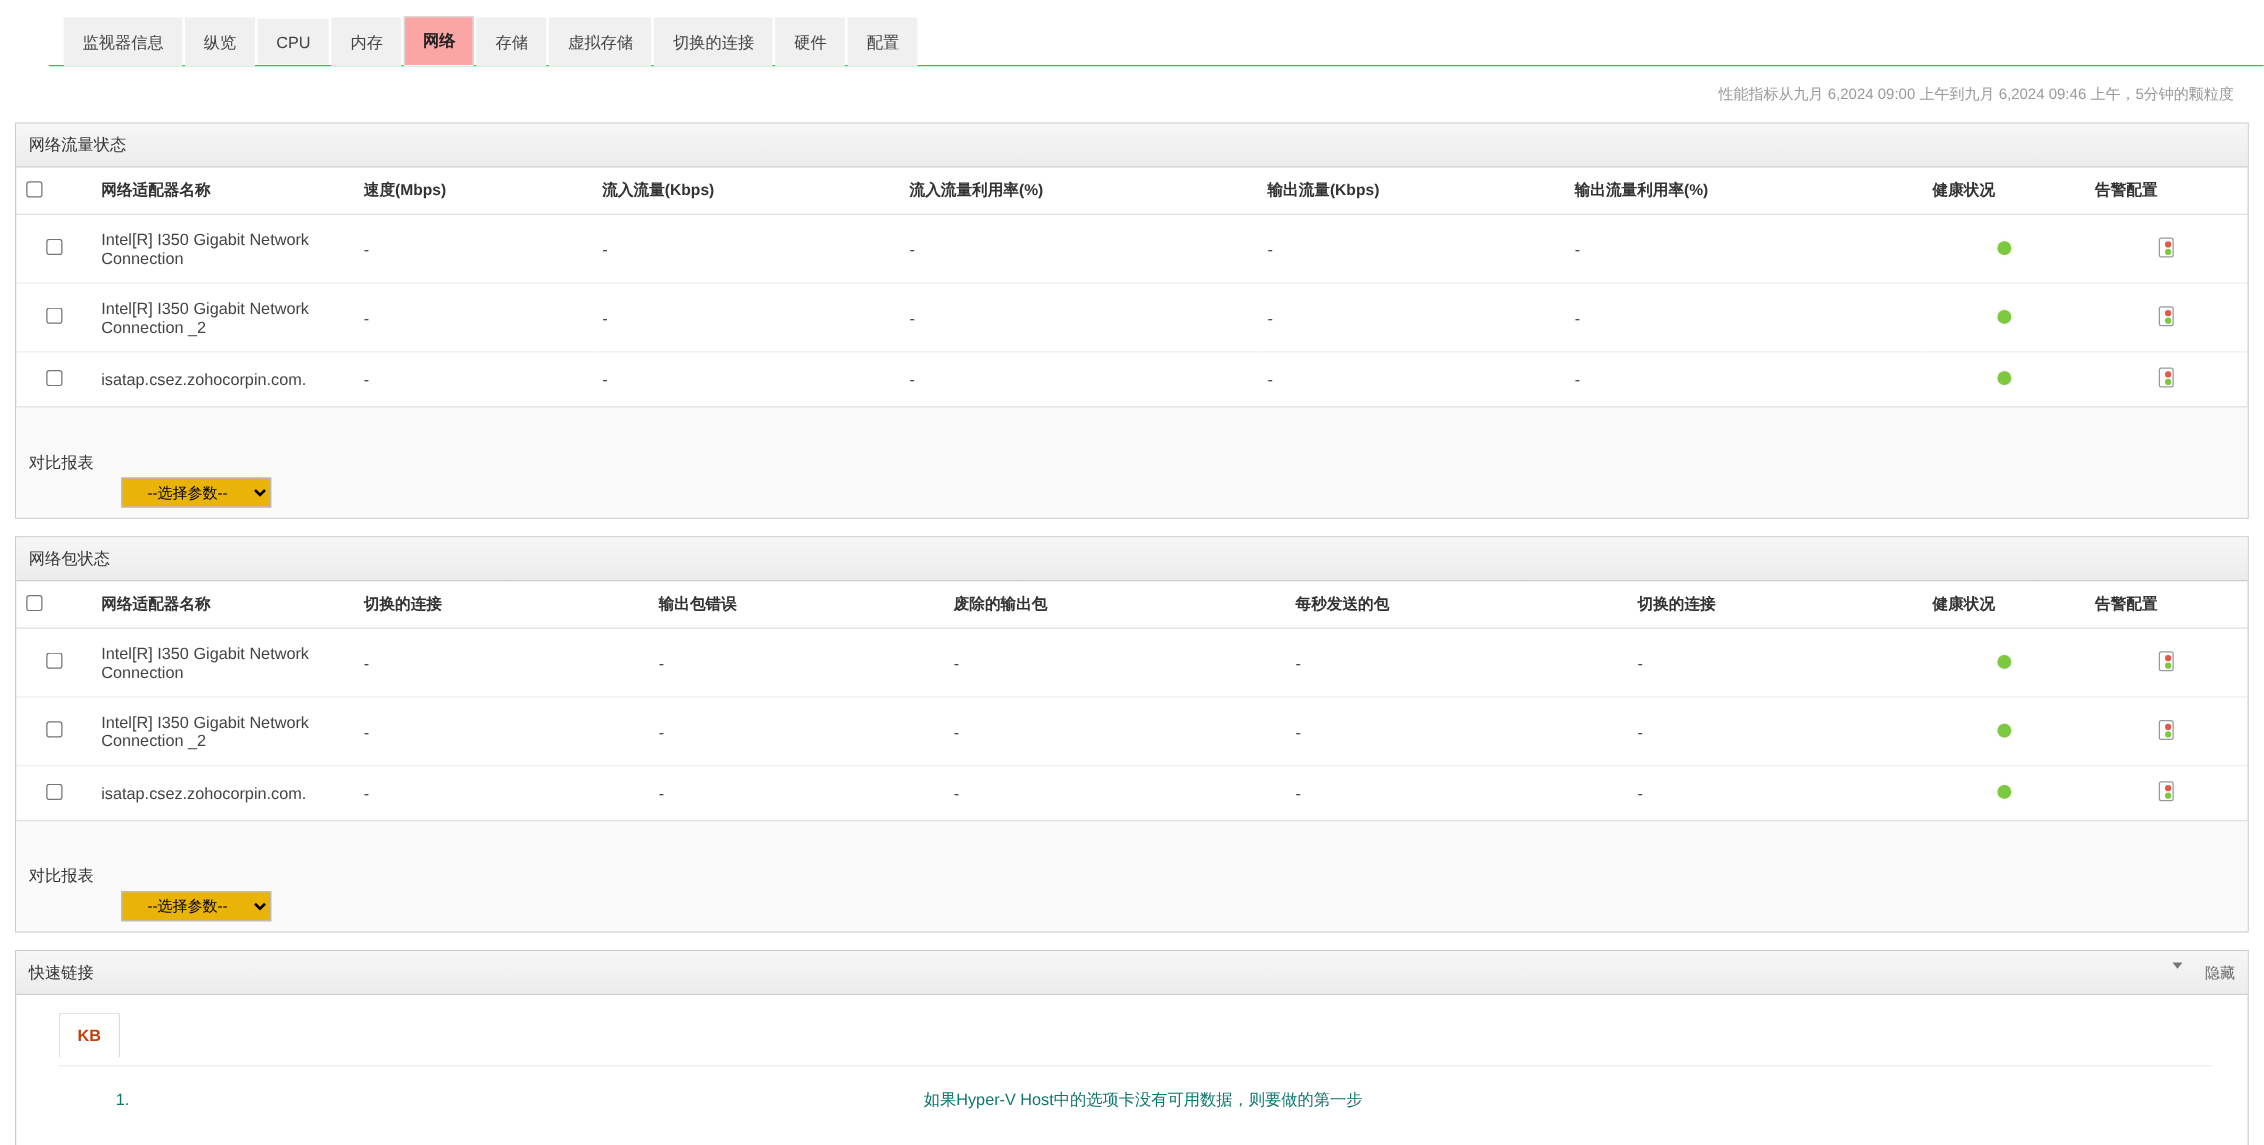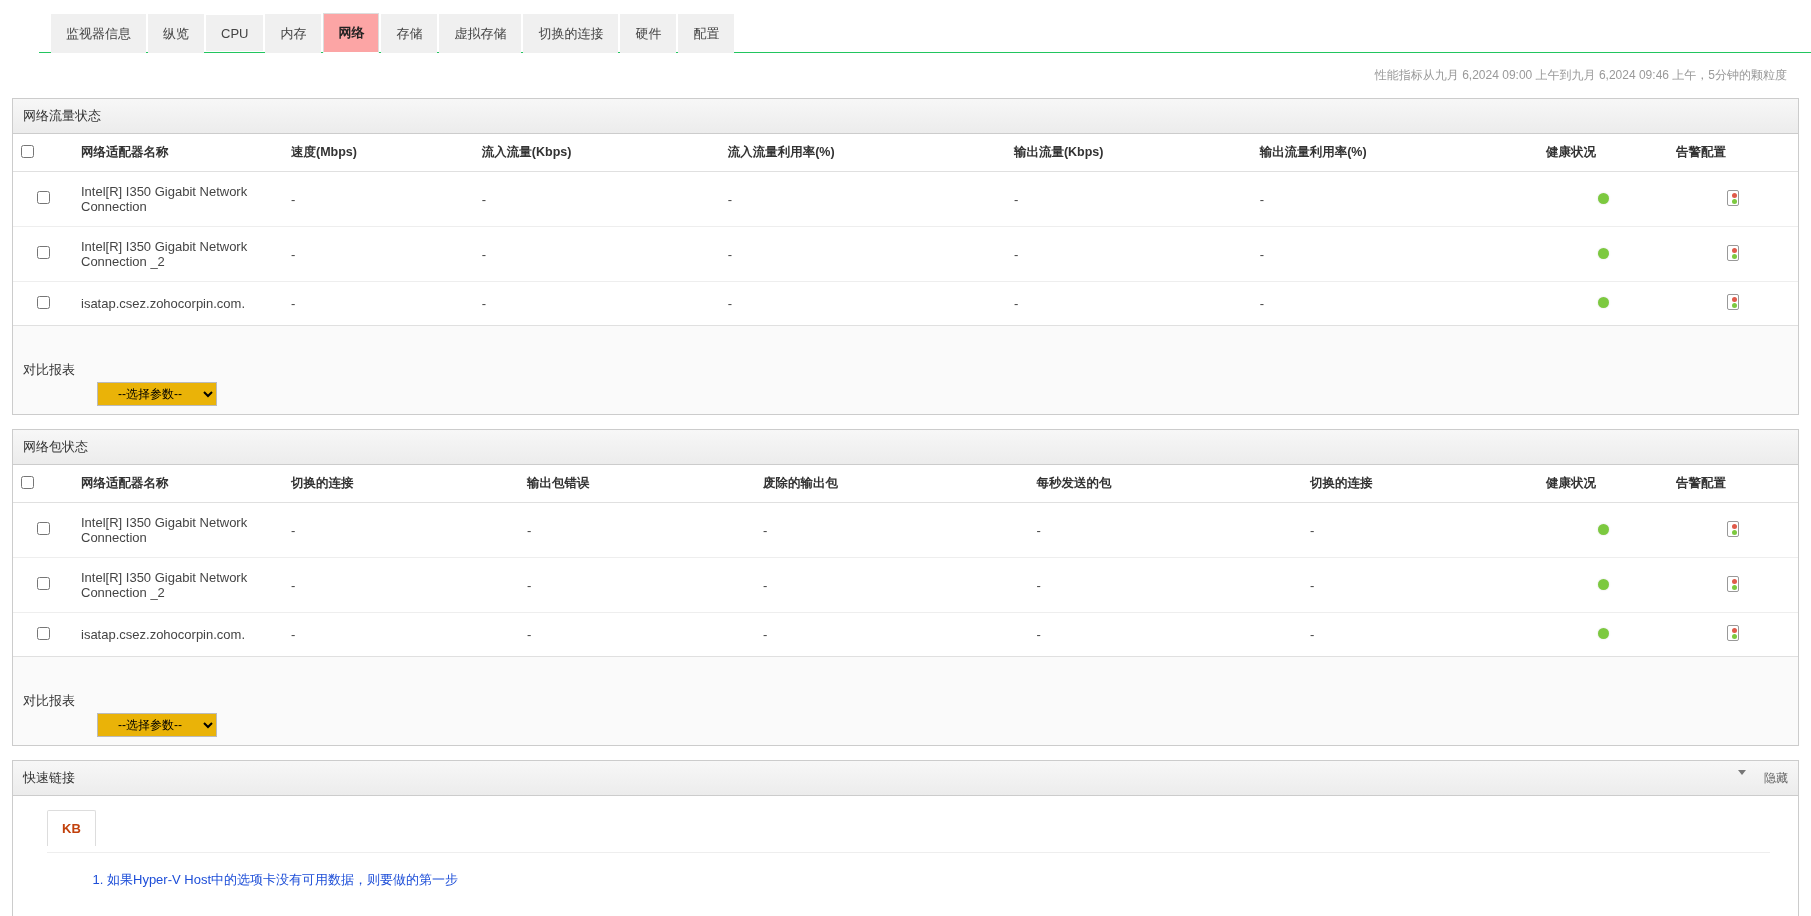--- a/index.html
+++ b/index.html
@@ -148,21 +148,21 @@
     color:#c2410c;
     background:#fff;
     border-radius: 2px 2px 0 0;
   }
   .kb-content {
     padding: 18px 48px 24px 60px;
     border-top:1px solid #eee;
     margin: 0 28px 18px 34px;
   }
   .kb-content ol { list-style: decimal; }
-  .kb-content li { color: #1d4ed8; font-size: 13px; }
+  .kb-content li { color: #0f766e; font-size: 13px; text-align: center; }
   .chev-down {
     display:inline-block;
     width:0;height:0;
     border-left:4px solid transparent;
     border-right:4px solid transparent;
     border-top:5px solid #777;
   }
 </style>
 </head>
 <body>

